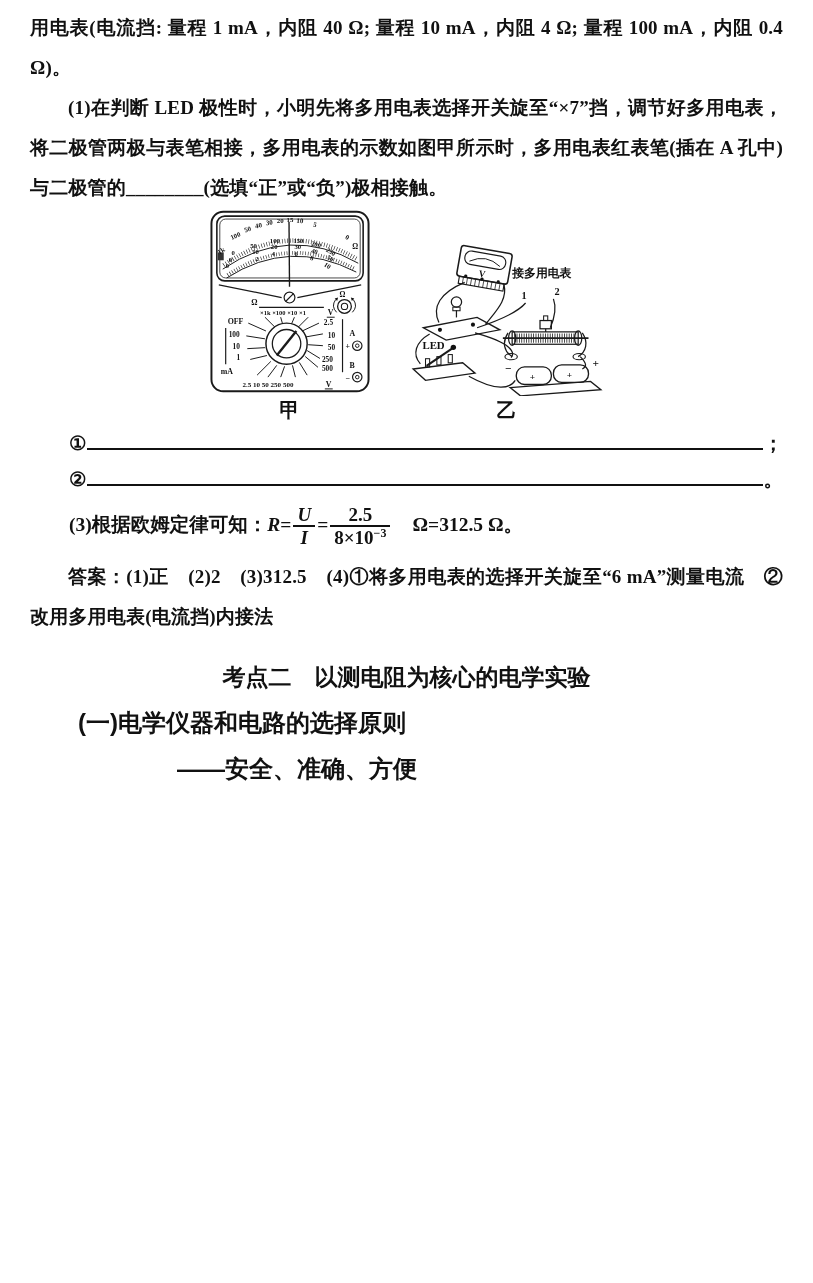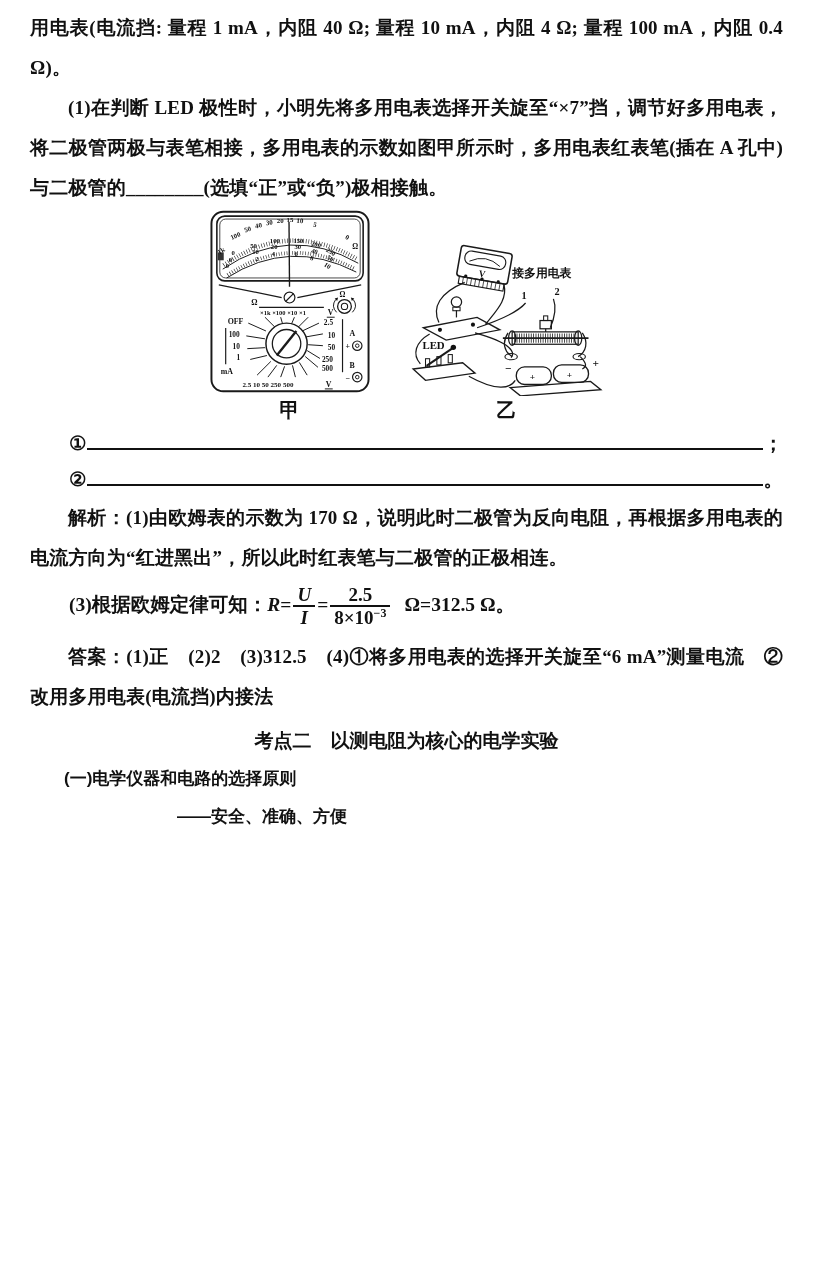--- a/index.html
+++ b/index.html
@@ -30,25 +30,25 @@
   .fillline .pre{margin-left:2em;}
   .fillline .rule{flex:1;border-bottom:2px solid #111;height:1.1em;margin:0 1px;}
   
   .formula-line{margin:0;padding:6px 0 8px 0;font-size:19.5px;line-height:40px;text-indent:2em;}
   .frac{display:inline-flex;flex-direction:column;vertical-align:middle;text-align:center;
         line-height:1.12;font-size:19px;margin:0 2px;text-indent:0;}
   .frac .num{border-bottom:2px solid #111;padding:0 4px;display:block;}
   .frac .den{padding:0 4px;display:block;}
   .it{font-style:italic;}
   sup{font-size:12px;}
-  .ftail{margin-left:12px;font-family:Liberation Serif, serif;}
-  
-  .h2{margin:5px 0 0 0;text-align:center;font-size:19px;line-height:38px;
+  .ftail{margin-left:20px;font-family:Liberation Serif, serif;}
+  
+  .h2{margin:21px 0 0 0;text-align:center;font-size:23px;line-height:38px;
       font-family:"Liberation Sans","DejaVu Sans",sans-serif;font-weight:700;}
-  .sub{margin:0;font-size:17px;line-height:38px;
+  .sub{margin:8px;font-size:24px;line-height:38px;
        font-family:"Liberation Sans","DejaVu Sans",sans-serif;font-weight:700;}
   .sub.ind1{margin-left:2em;}
   .sub.ind2{margin-left:147px;}
 </style>
 </head>
 <body>
 
 <div class="page">
 
   <p class="para noindent">用电表(电流挡: 量程 1 mA，内阻 40 Ω; 量程 10 mA，内阻 4 Ω; 量程 100 mA，内阻 0.4 Ω)。</p>
@@ -240,21 +240,20 @@
     <span class="pre">①</span>
     <span class="rule"></span>
     <span>；</span>
   </div>
   <div class="fillline">
     <span class="pre">②</span>
     <span class="rule"></span>
     <span>。</span>
   </div>
 
-  <p class="para"><b class="lbl">解析：</b><span>(1)由欧姆表的示数为 170 Ω，说明此时二极管为反向电阻，再根据多用电表的电流方向为“红进黑出”，所以此时红表笔与二极管的正极相连。</span></p>
 
 
   <p class="formula-line">
     <span>(3)根据欧姆定律可知：</span><span class="it">R</span><span>=</span><span class="frac">
         <span class="num it">U</span>
         <span class="den it">I</span>
       </span><span>=</span><span class="frac">
         <span class="num">2.5</span>
         <span class="den"><span>8×10</span><sup>−3</sup></span>
       </span><span class="ftail">Ω=312.5 Ω。</span>

